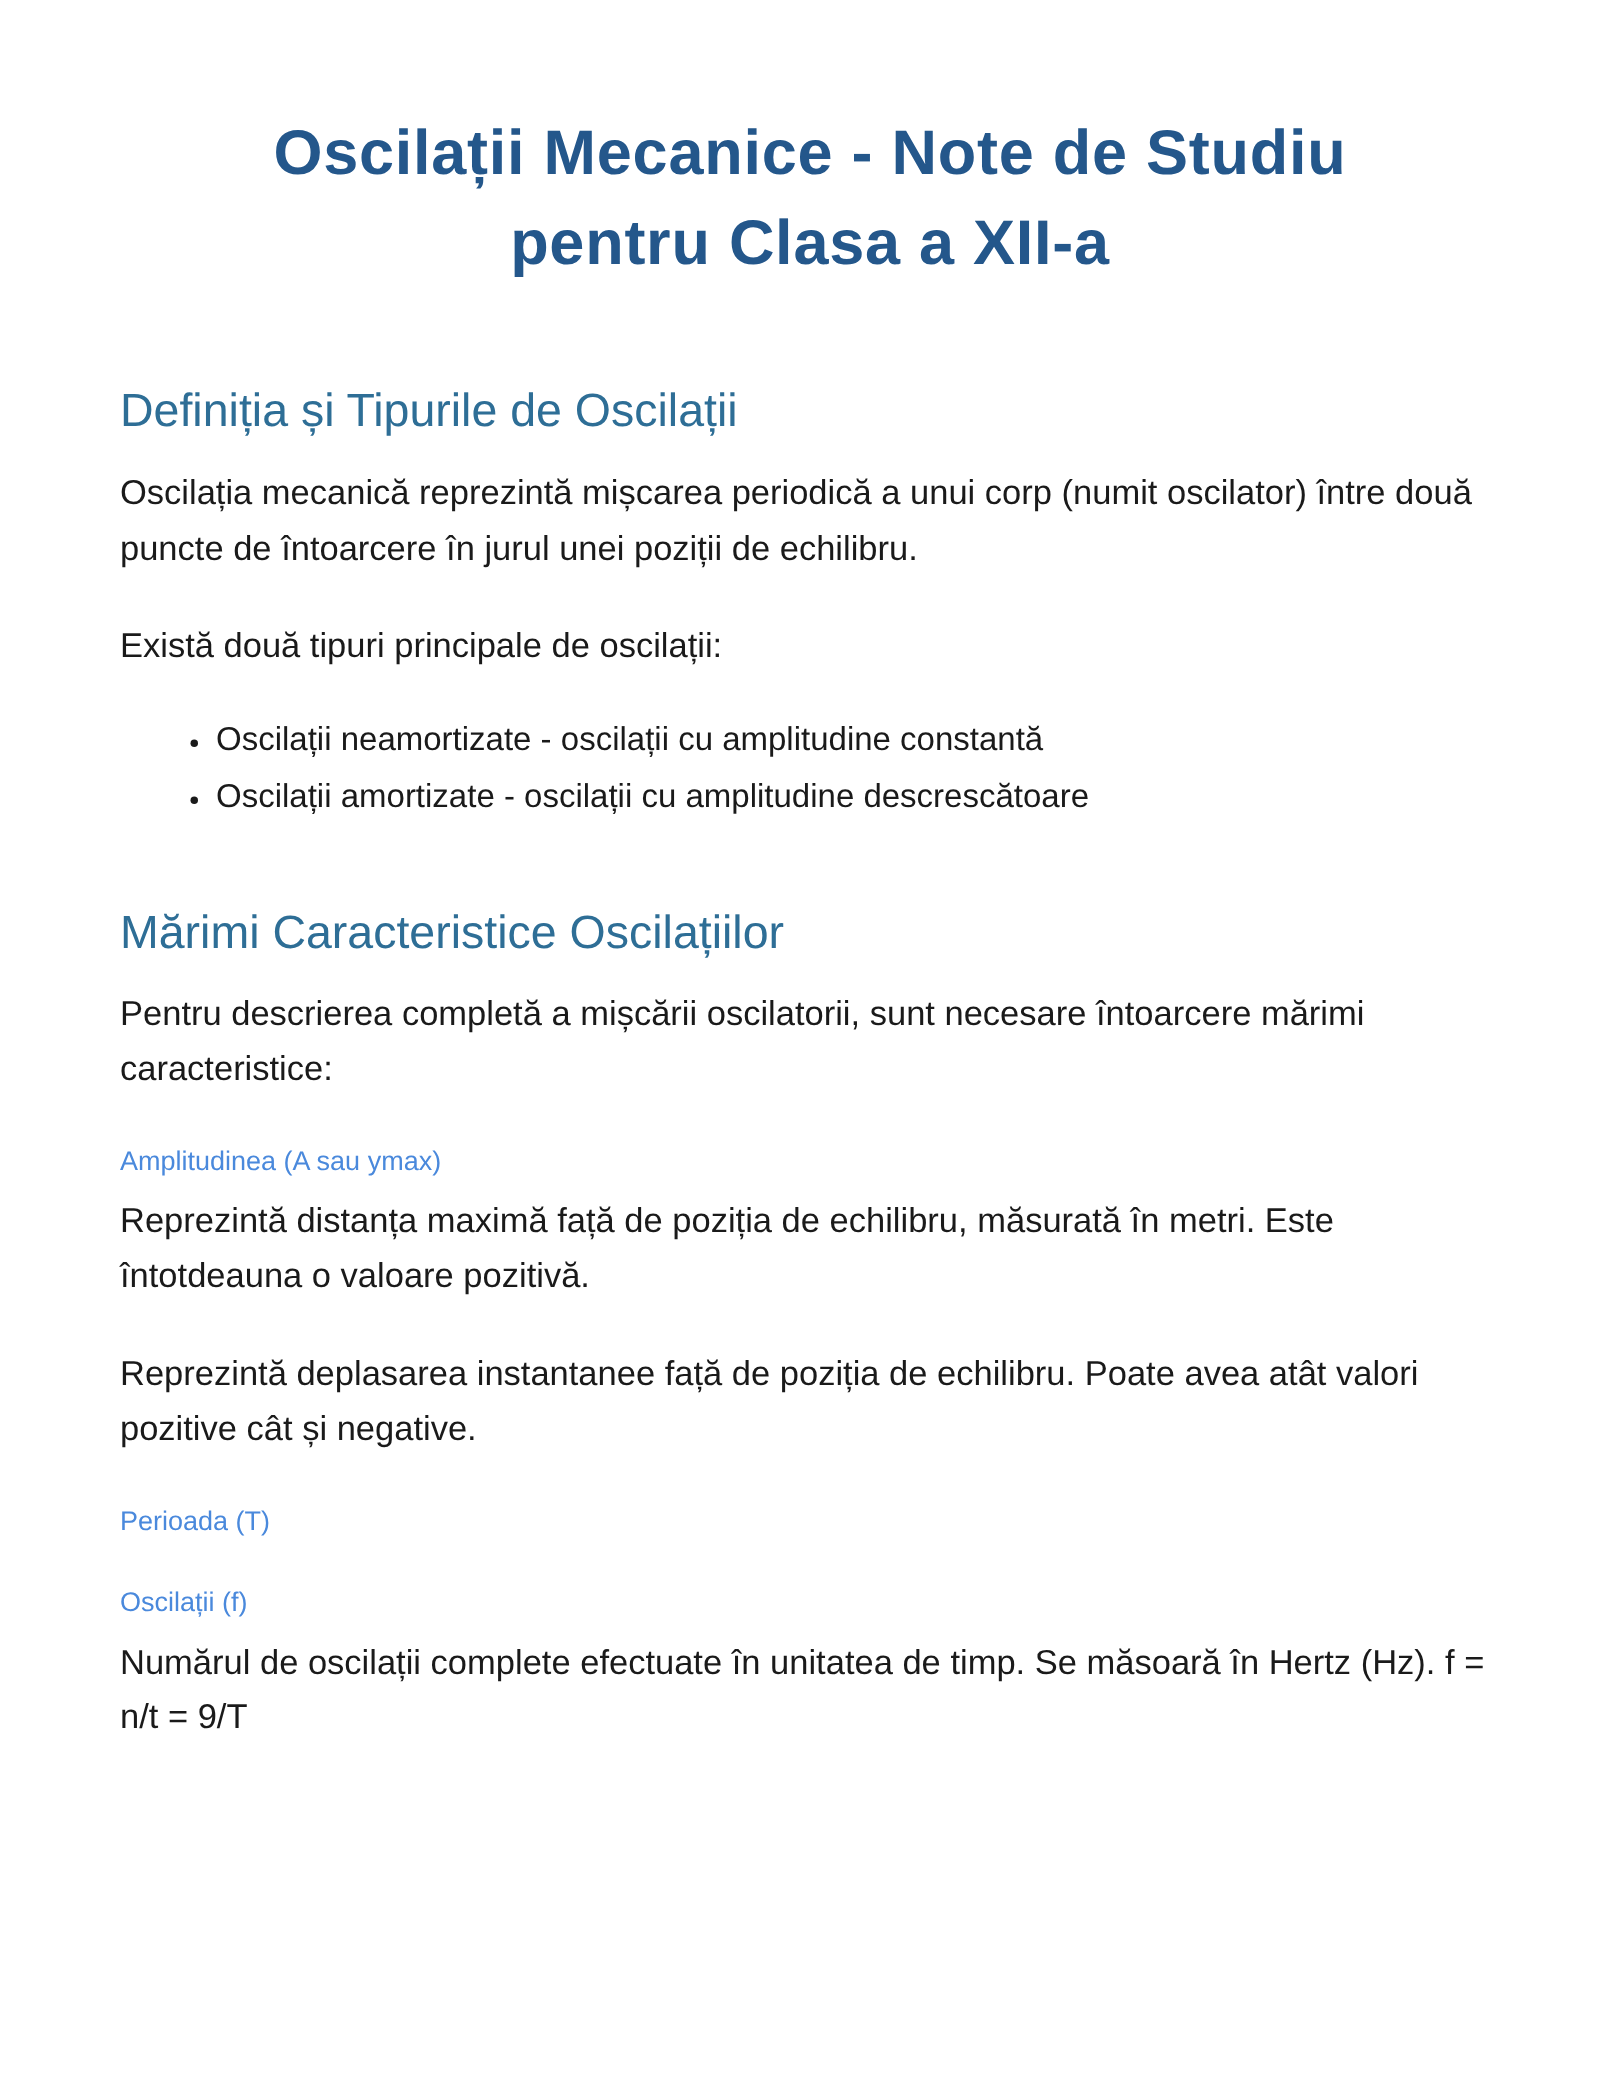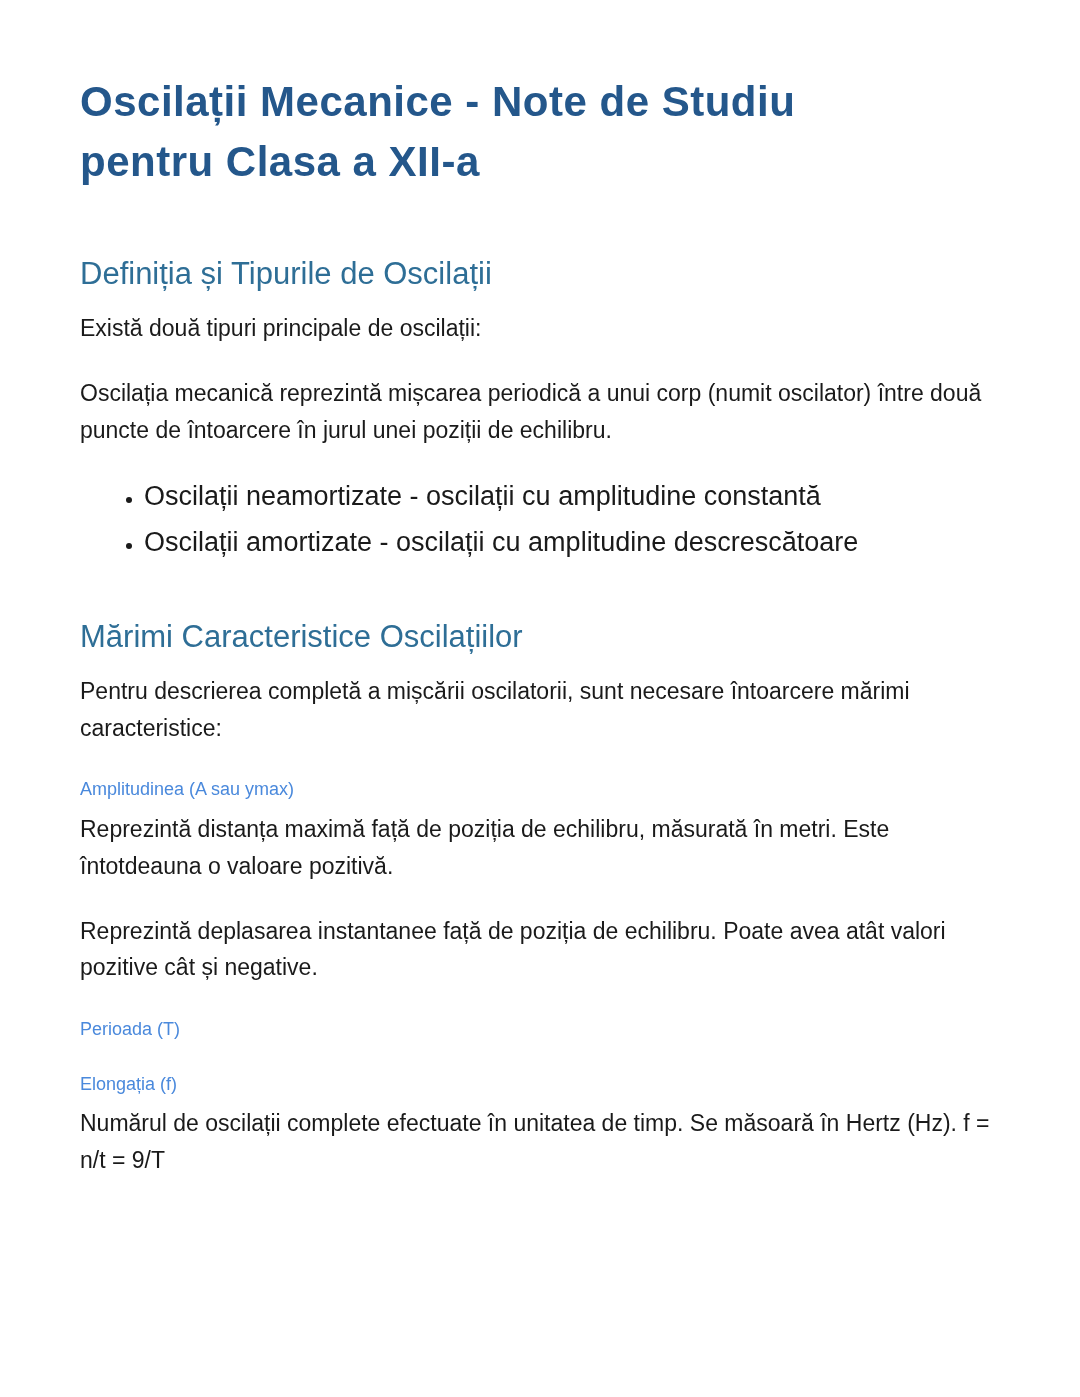--- a/index.html
+++ b/index.html
@@ -18,20 +18,21 @@
     box-sizing: border-box;
     width: 1080px;
     min-height: 1397px;
     padding: 72px 80px 60px 80px;
   }
   .doc-title {
     color: var(--title-color, #24578B);
     font-weight: 700;
     font-size: 42px;
     line-height: 1.42;
+    text-align: center;
     margin: 0 0 64px 0;
     letter-spacing: 0.5px;
   }
   h2.section-heading {
     color: var(--section-color, #2E6E96);
     font-weight: 400;
     font-size: 31px;
     line-height: 1.25;
     margin: 54px 0 16px 0;
   }
@@ -45,56 +46,56 @@
   p.body-text {
     font-size: 23px;
     line-height: 1.6;
     margin: 0 0 28px 0;
   }
   ul.bullet-list {
     margin: 0 0 28px 0;
     padding-left: 64px;
   }
   ul.bullet-list li {
-    font-size: 27px;
+    font-size: 22px;
     line-height: 1.55;
     margin-bottom: 4px;
   }
   ul.bullet-list li::marker {
     font-size: 19px;
   }
 </style>
 </head>
 <body>
 
 <div class="page">
 
   <h1 class="doc-title">
     <span>Oscilații Mecanice - Note de Studiu</span><br>
     <span>pentru Clasa a XII-a</span>
   </h1>
 
   <h2 class="section-heading">Definiția și Tipurile de Oscilații</h2>
 
+  <p class="body-text">Oscilația mecanică reprezintă mișcarea periodică a unui corp (numit oscilator) între două puncte de întoarcere în jurul unei poziții de echilibru.</p>
+
   <p class="body-text">Există două tipuri principale de oscilații:</p>
-
-  <p class="body-text">Oscilația mecanică reprezintă mișcarea periodică a unui corp (numit oscilator) între două puncte de întoarcere în jurul unei poziții de echilibru.</p>
 
   <ul class="bullet-list">
     <li>Oscilații neamortizate - oscilații cu amplitudine constantă</li>
     <li>Oscilații amortizate - oscilații cu amplitudine descrescătoare</li>
   </ul>
 
   <h2 class="section-heading">Mărimi Caracteristice Oscilațiilor</h2>
 
   <p class="body-text">Pentru descrierea completă a mișcării oscilatorii, sunt necesare întoarcere mărimi caracteristice:</p>
 
   <h3 class="subsection-heading">Amplitudinea (A sau ymax)</h3>
   <p class="body-text">Reprezintă distanța maximă față de poziția de echilibru, măsurată în metri. Este întotdeauna o valoare pozitivă.</p>
 
   <p class="body-text">Reprezintă deplasarea instantanee față de poziția de echilibru. Poate avea atât valori pozitive cât și negative.</p>
 
   <h3 class="subsection-heading">Perioada (T)</h3>
 
-  <h3 class="subsection-heading">Elongația (f)</h3>
+  <h3 class="subsection-heading">Oscilații (f)</h3>
   <p class="body-text">Numărul de oscilații complete efectuate în unitatea de timp. Se măsoară în Hertz (Hz). f = n/t = 9/T</p>
 
 </div>
 
 </body></html>

